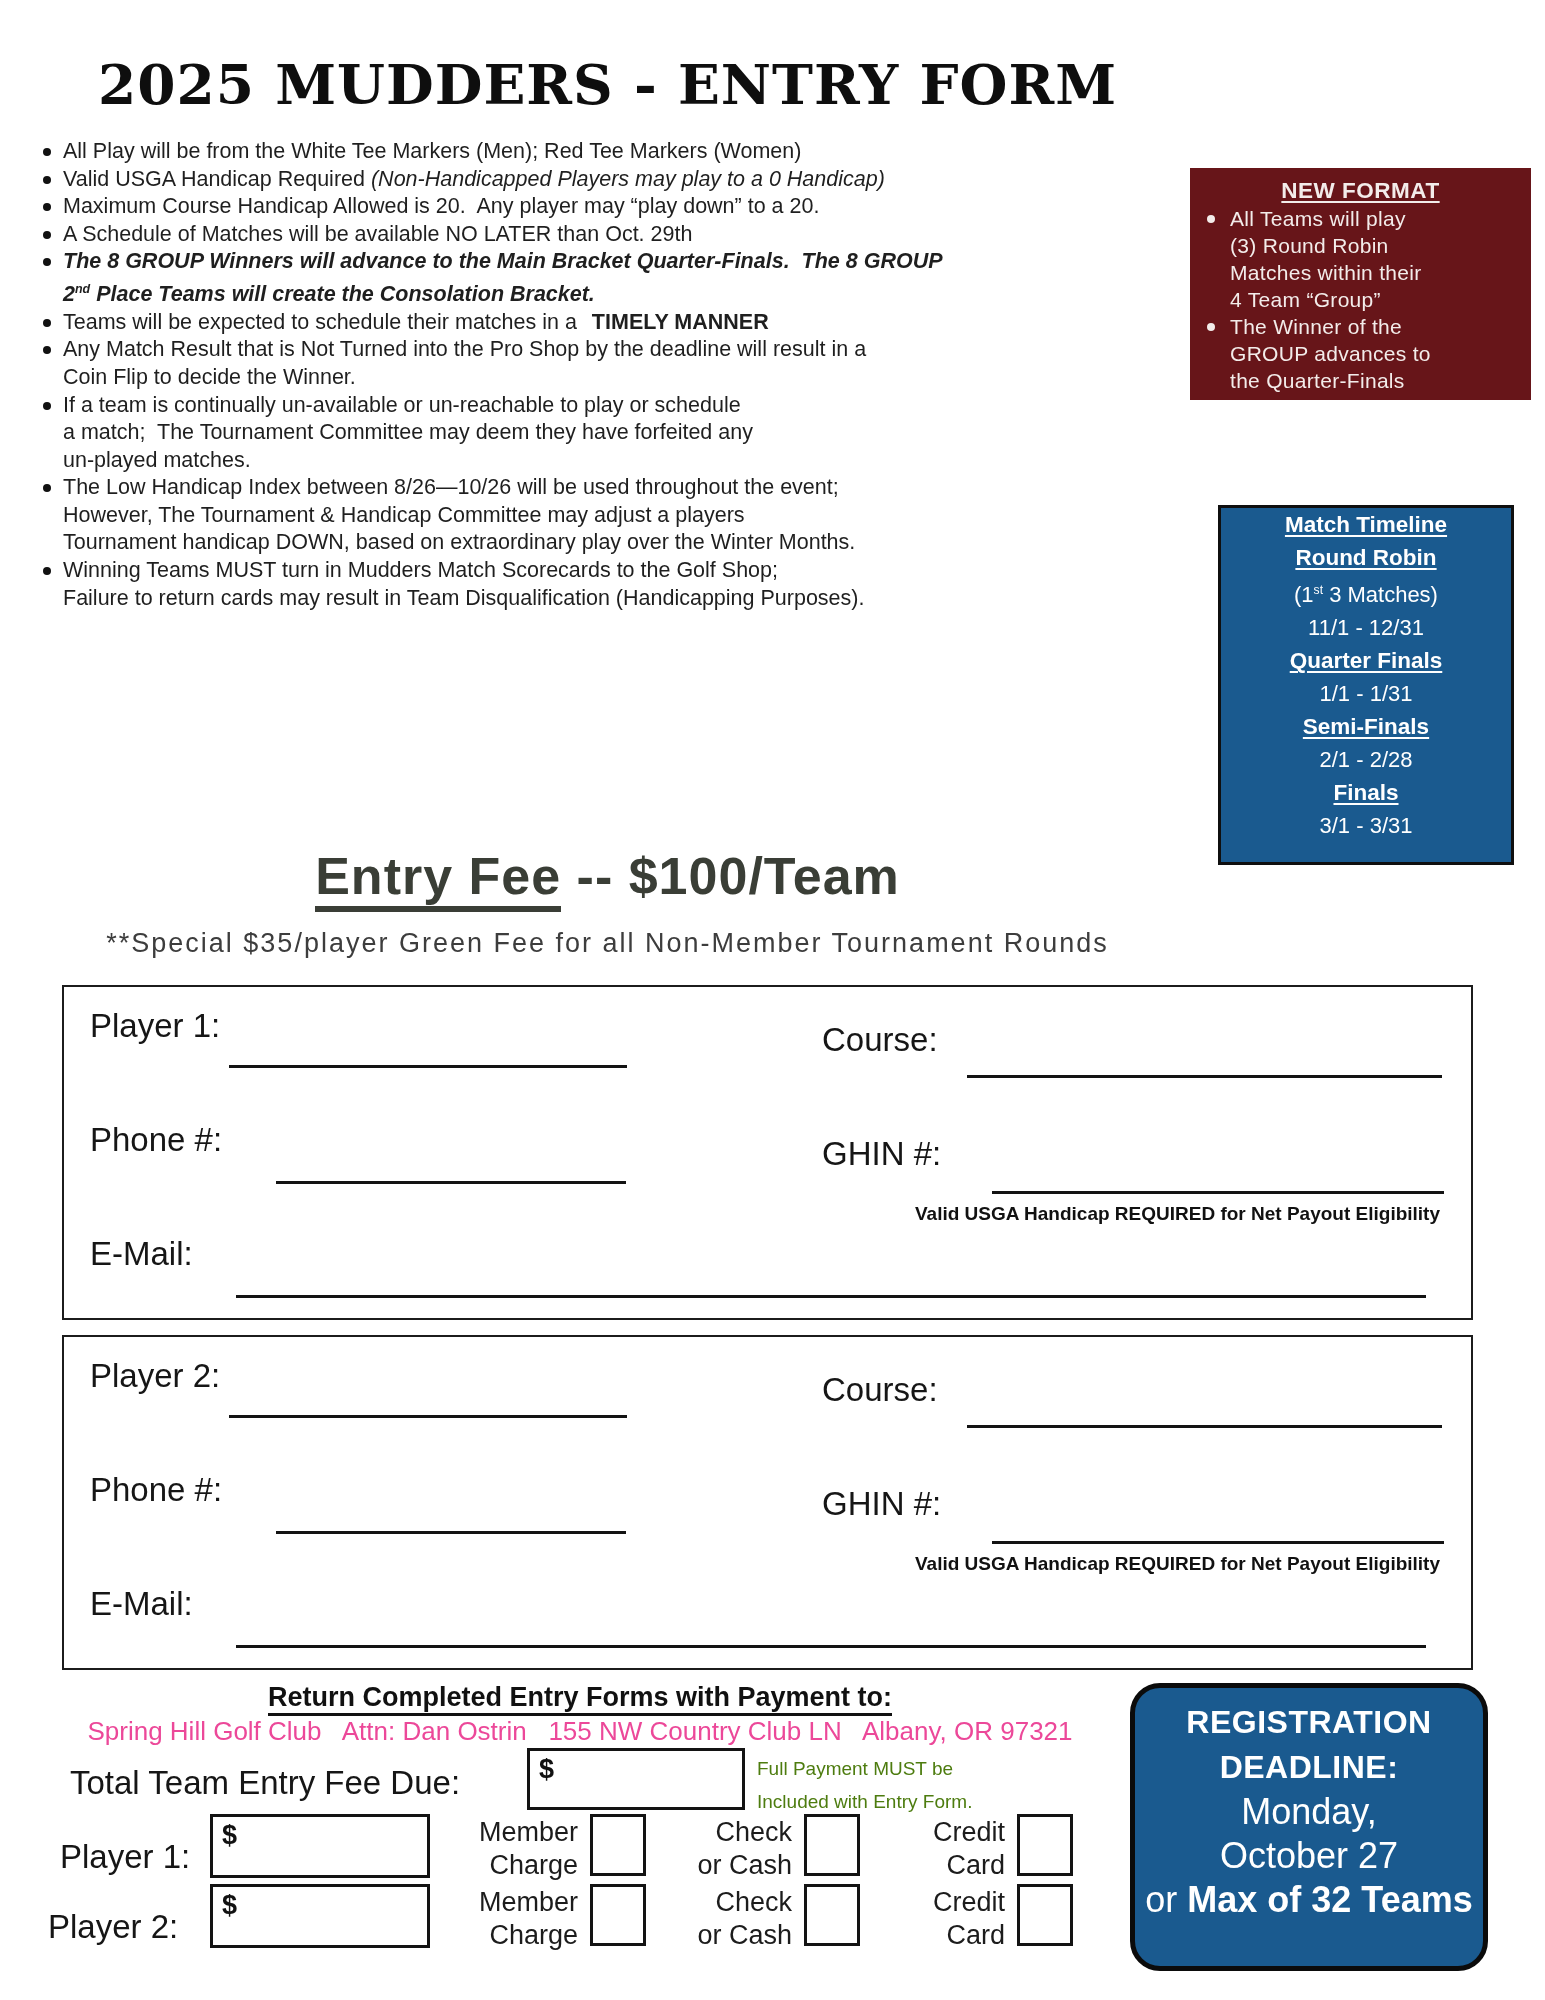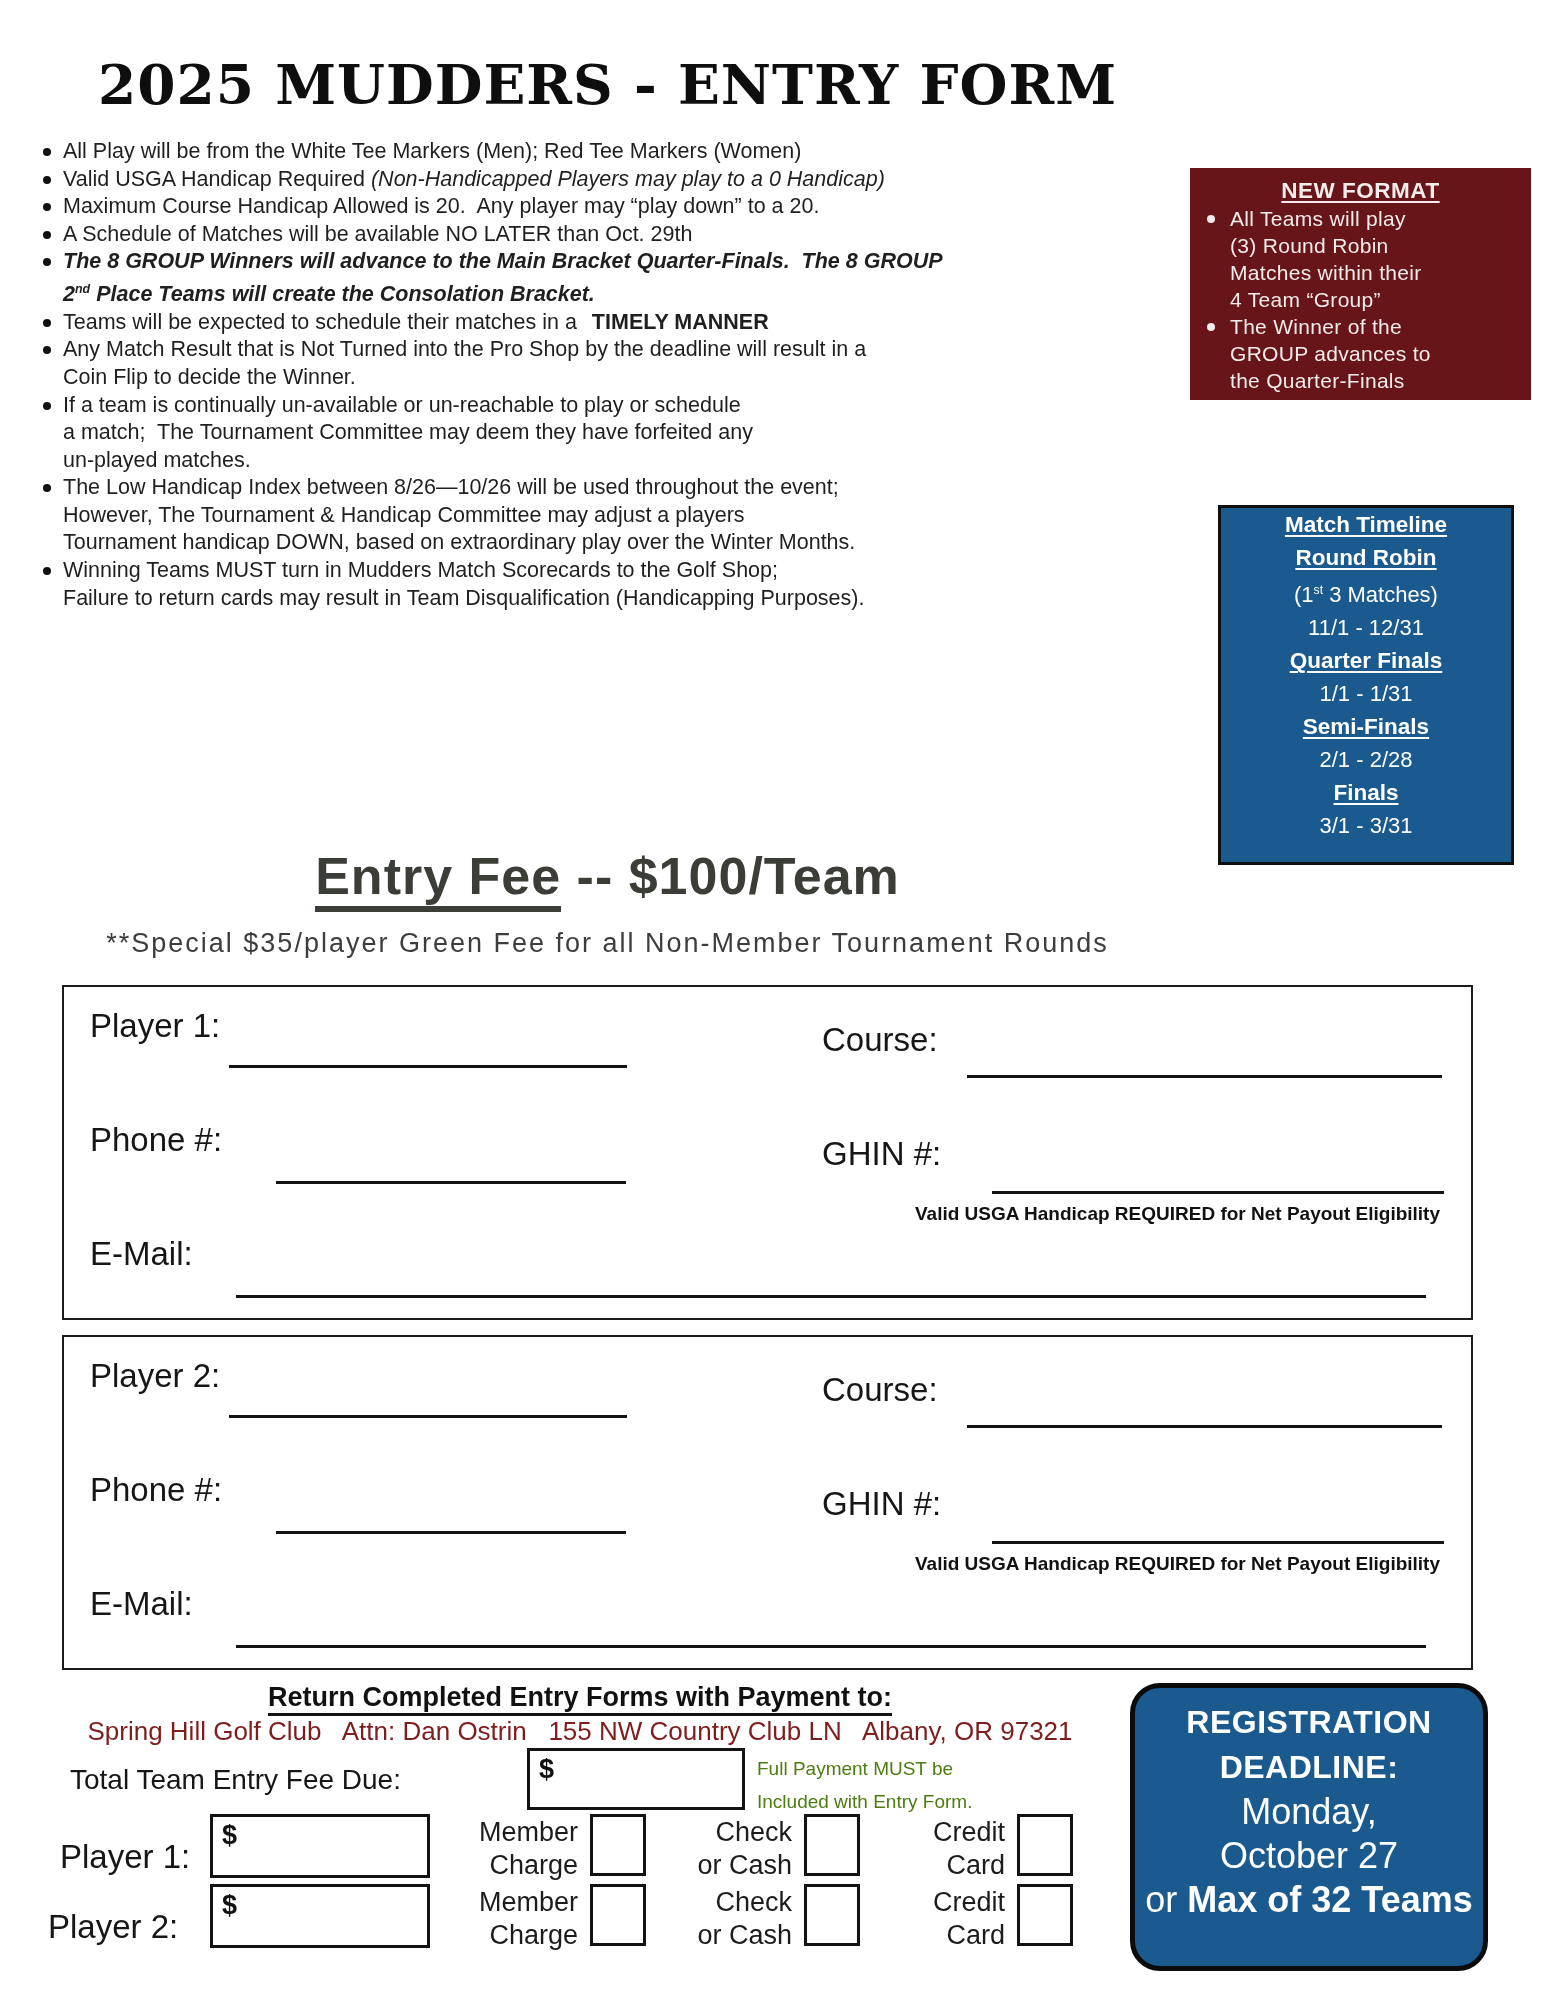--- a/index.html
+++ b/index.html
@@ -67,24 +67,24 @@
   .ghin-note  { position:absolute; right:31px; top:216px; font-size:19px; font-weight:bold;
                 color:#111; white-space:nowrap; }
   .lbl-email  { left:26px;  top:248px; }
   .line-email { left:172px; top:308px; width:1190px; }
 
   
   .return-heading { position:absolute; left:0; top:1682px; width:1160px; text-align:center;
                     font-size:27px; font-weight:bold; color:#111; }
   .return-heading span { border-bottom:3px solid #111; padding-bottom:1px; }
   .address { position:absolute; left:0; top:1716px; width:1160px; text-align:center;
-             font-size:26px; color:#7f1d1d; white-space:pre; }
-
-  
-  .total-label { position:absolute; left:70px; top:1764px; font-size:28px; color:#161616; white-space:nowrap; }
+             font-size:26px; color:#ec4899; white-space:pre; }
+
+  
+  .total-label { position:absolute; left:70px; top:1764px; font-size:33px; color:#161616; white-space:nowrap; }
   .fee-box { position:absolute; border:3px solid #131313; background:#fff; }
   .total-box { left:527px; top:1748px; width:218px; height:62px; }
   .currency { position:absolute; left:9px; top:3px; font-size:27px; font-weight:bold; color:#111; }
   .pay-note { position:absolute; left:757px; top:1752px; font-size:19px; line-height:33px; color:#4d7c0f; }
   .pay-row-label { position:absolute; font-size:33px; color:#161616; white-space:nowrap; }
   .opt-label { position:absolute; width:130px; text-align:right; font-size:27px; line-height:33px; color:#1c1c1c; }
   .opt-checkbox { position:absolute; width:56px; height:62px; border:3px solid #131313; background:#fff; }
 
   
   .deadline { position:absolute; left:1130px; top:1683px; width:358px; height:288px;

